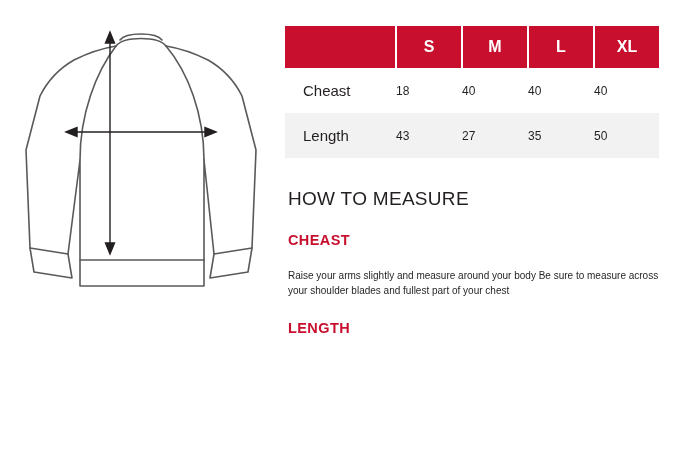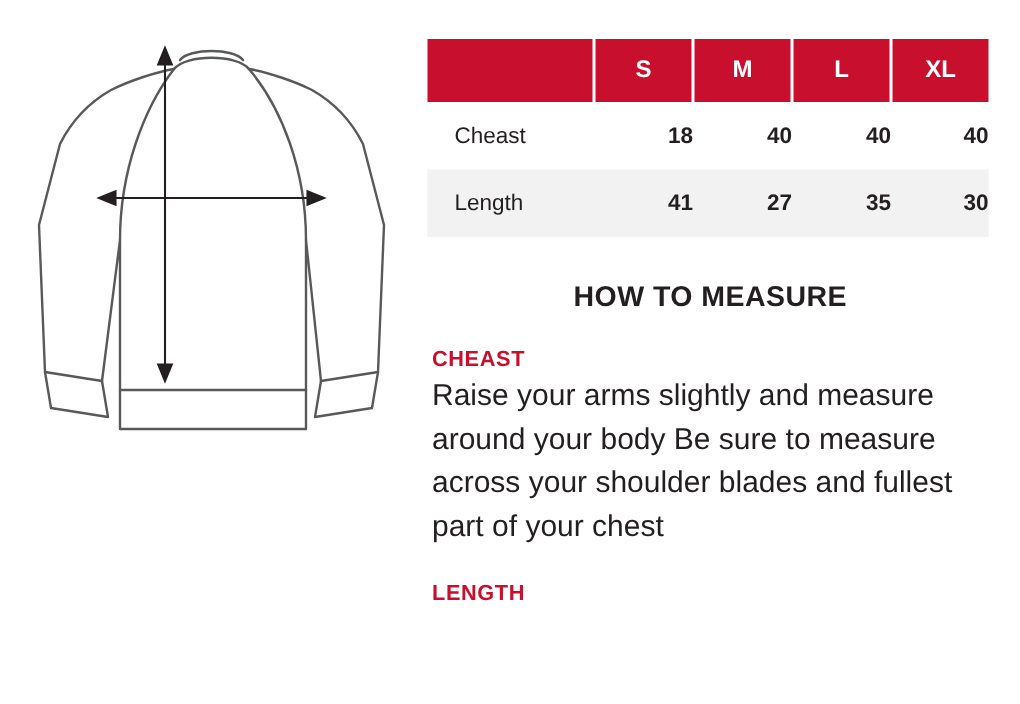--- a/index.html
+++ b/index.html
@@ -68,55 +68,54 @@
     border-left: 2px solid #ffffff;
   }
   .size-table tbody tr.row-a td {
     background: #ffffff;
   }
   .size-table tbody tr.row-b td {
     background: #f2f2f2;
   }
   .size-table tbody td {
     height: 45px;
-    font-size: 15px;
-    text-align: right;
+    font-size: 12px;
+    text-align: left;
     vertical-align: middle;
     color: #231f20;
-    font-weight: bold;
+    font-weight: normal;
   }
   .size-table tbody td.rowlabel {
     text-align: left;
     padding-left: 18px;
     font-weight: normal;
     font-size: 15px;
     color: #231f20;
   }
   .col-label { width: 110px; }
   .col-size  { width: 64px; }
 
   
   .how-title {
     margin: 30px 0 0 3px;
     font-size: 19px;
-    font-weight: bold;
+    font-weight: normal;
     letter-spacing: 0.3px;
     color: #231f20;
-    text-align: center;
   }
   .sec-title {
     margin: 22px 0 0 3px;
     font-size: 14.5px;
     font-weight: bold;
     letter-spacing: 0.4px;
     color: #c8102e;
   }
   .sec-body {
-    margin: 2px 0 0 3px;
-    font-size: 20px;
+    margin: 21px 0 0 3px;
+    font-size: 10px;
     line-height: 1.45;
     color: #231f20;
     max-width: 372px;
   }
 </style>
 </head>
 <body>
 
 <div class="page">
 
@@ -181,24 +180,24 @@
       <tbody>
         <tr class="row-a">
           <td class="rowlabel">Cheast</td>
           <td>18</td>
           <td>40</td>
           <td>40</td>
           <td>40</td>
         </tr>
         <tr class="row-b">
           <td class="rowlabel">Length</td>
-          <td>41</td>
+          <td>43</td>
           <td>27</td>
           <td>35</td>
-          <td>30</td>
+          <td>50</td>
         </tr>
       </tbody>
     </table>
 
     <h2 class="how-title">HOW TO MEASURE</h2>
 
     <h3 class="sec-title">CHEAST</h3>
     <p class="sec-body">Raise your arms slightly and measure around your body Be sure to measure across your shoulder blades and fullest part of your chest</p>
 
     <h3 class="sec-title">LENGTH</h3>

